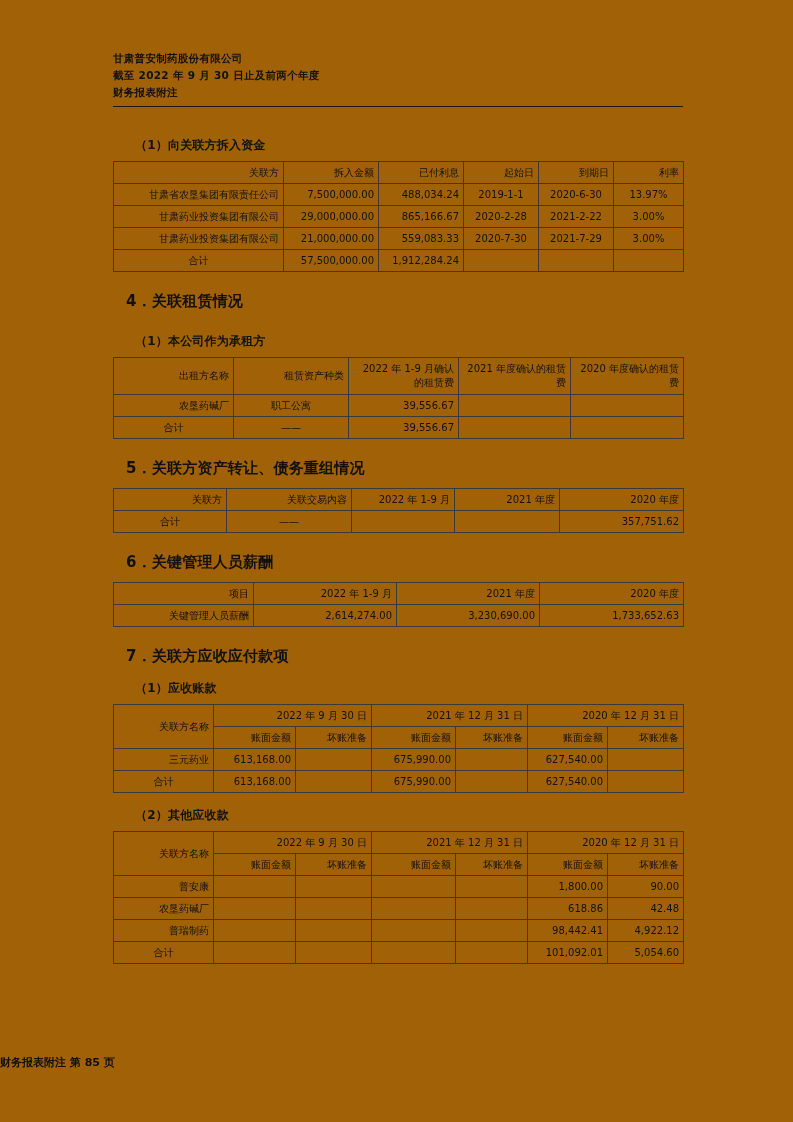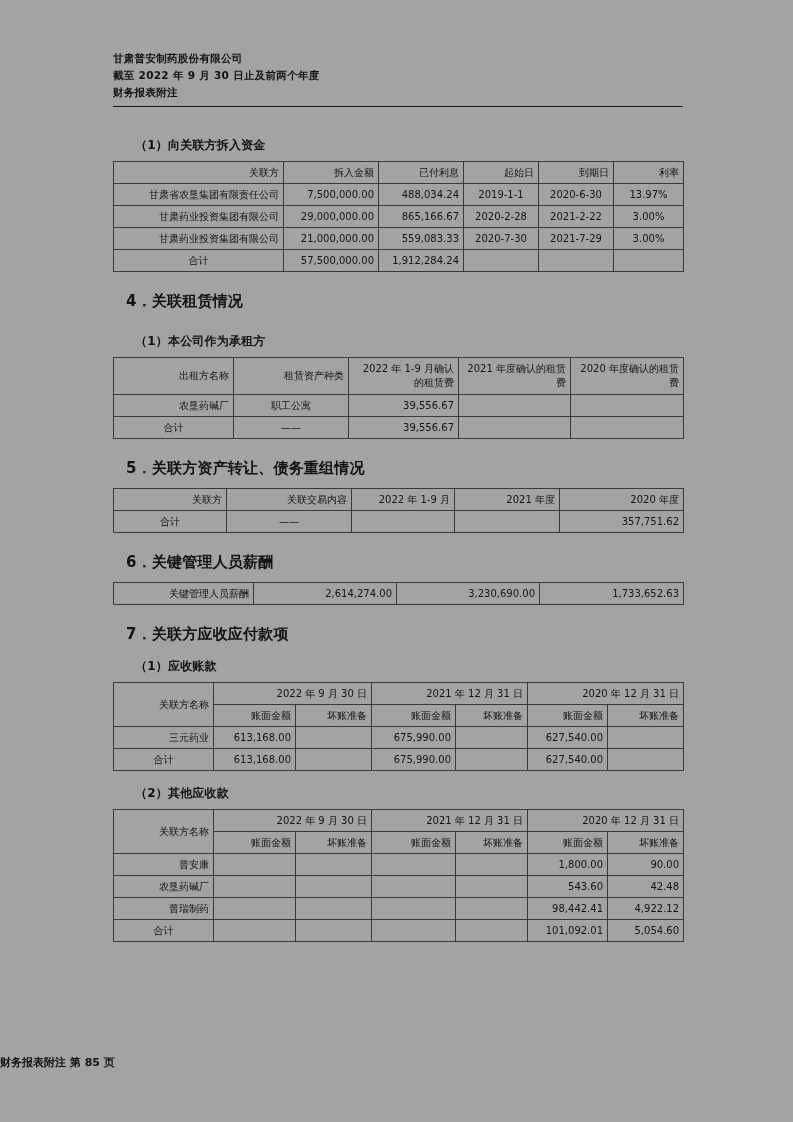--- a/index.html
+++ b/index.html
@@ -3,21 +3,21 @@
 <meta charset="utf-8">
 <style>
   html, body {
     margin: 0;
     padding: 0;
     background: #c8c8c8;
   }
   .page {
     width: 793px;
     height: 1122px;
-    background: #a3a3a3;
+    background: #a16207;
     margin: 0 auto;
     position: relative;
     box-sizing: border-box;
     font-family: "DejaVu Sans", "Liberation Sans", sans-serif;
     color: #111;
     overflow: hidden;
   }
   .content {
     position: absolute;
     left: 113px;
@@ -207,20 +207,26 @@
     <div class="sec-num">6．关键管理人员薪酬</div>
     <table class="t" style="margin-top:10px">
       <colgroup>
         <col style="width:140px">
           <col style="width:143px">
           <col style="width:143px">
           <col style="width:144px">
       </colgroup>
       <tbody>
         <tr>
+          <td class="hcell">项目</td>
+          <td class="hcell">2022 年 1-9 月</td>
+          <td class="hcell">2021 年度</td>
+          <td class="hcell">2020 年度</td>
+        </tr>
+        <tr>
           <td class="l">关键管理人员薪酬</td>
           <td class="r">2,614,274.00</td>
           <td class="r">3,230,690.00</td>
           <td class="r">1,733,652.63</td>
         </tr>
       </tbody>
     </table>
 
     <div class="sec-num">7．关联方应收应付款项</div>
     <div class="sub-num">（1）应收账款</div>
@@ -304,21 +310,21 @@
           <td class="r"></td>
           <td class="r">1,800.00</td>
           <td class="r">90.00</td>
         </tr>
         <tr>
           <td class="l">农垦药碱厂</td>
           <td class="r"></td>
           <td class="r"></td>
           <td class="r"></td>
           <td class="r"></td>
-          <td class="r">543.60</td>
+          <td class="r">618.86</td>
           <td class="r">42.48</td>
         </tr>
         <tr>
           <td class="l">普瑞制药</td>
           <td class="r"></td>
           <td class="r"></td>
           <td class="r"></td>
           <td class="r"></td>
           <td class="r">98,442.41</td>
           <td class="r">4,922.12</td>

